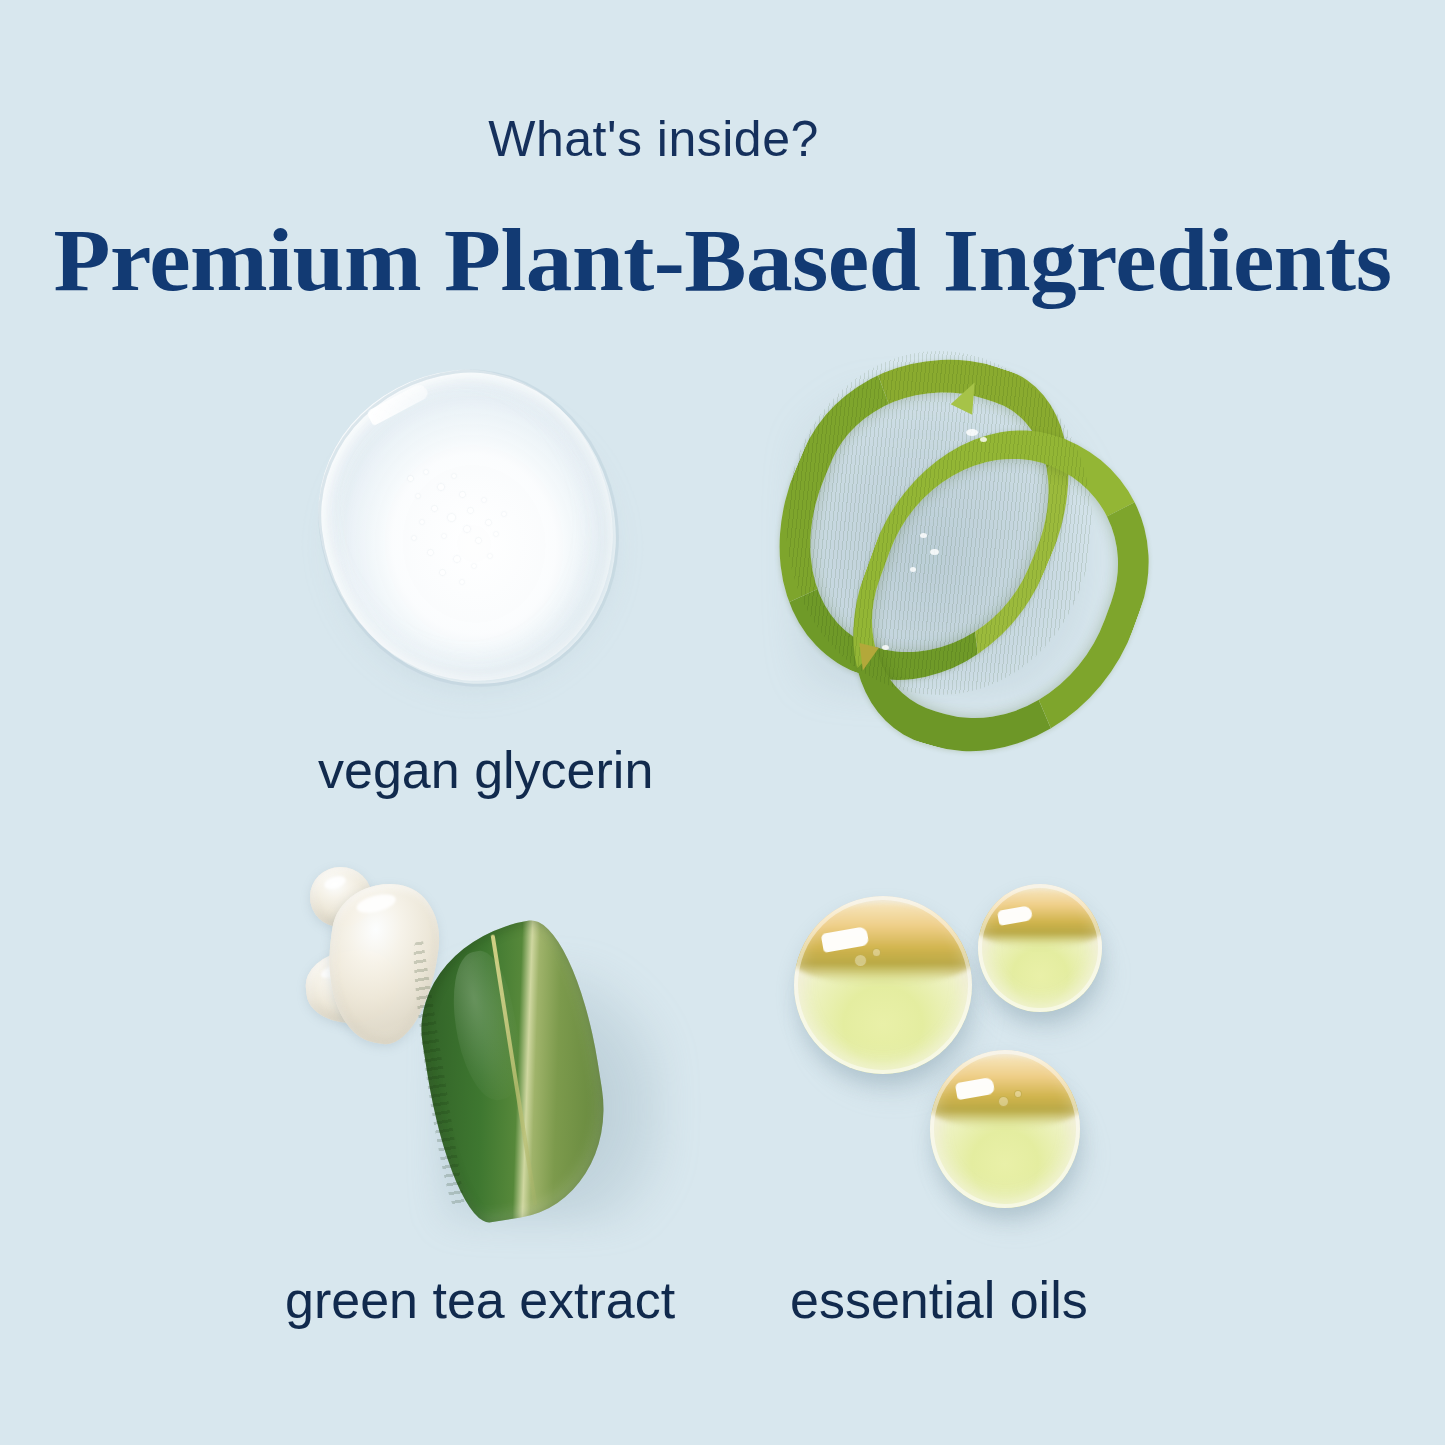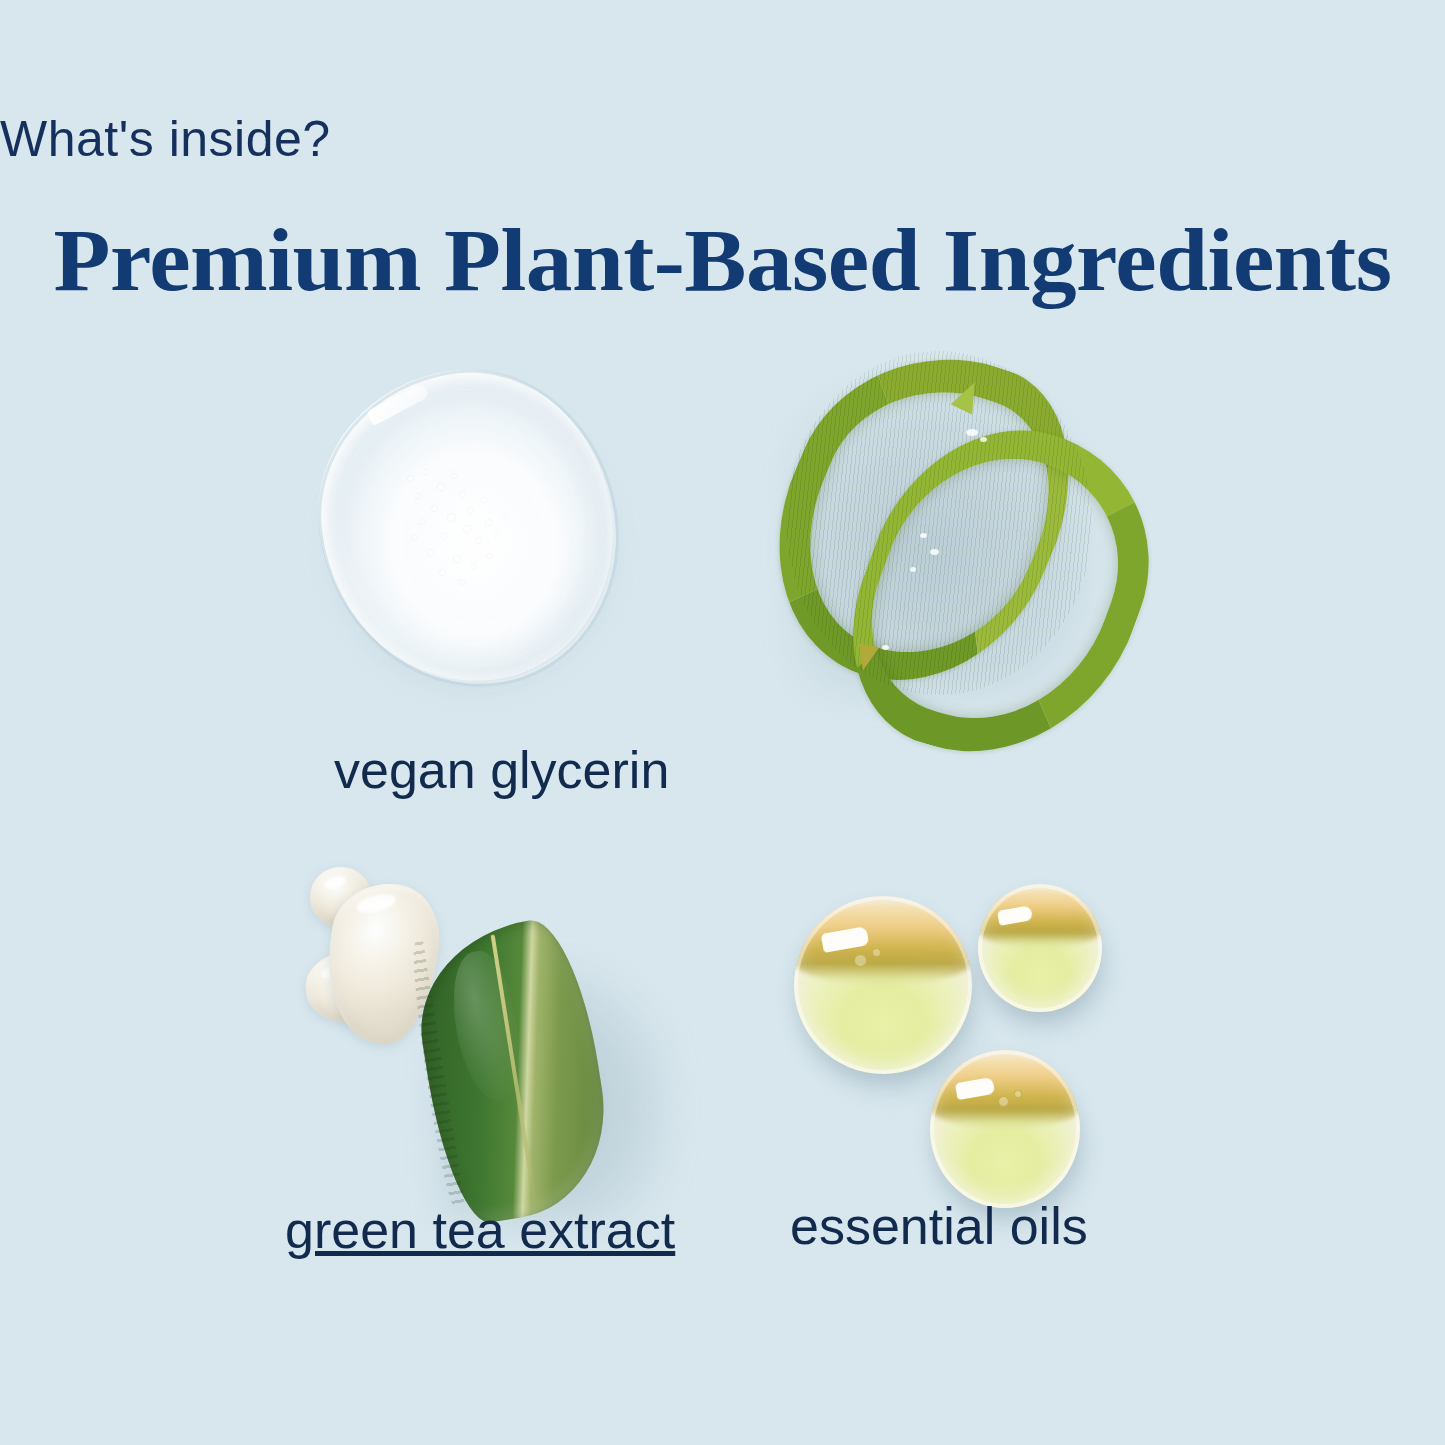--- a/index.html
+++ b/index.html
@@ -21,21 +21,21 @@
     height: 1445px;
     background: #d8e7ee;
   }
 
   
   .eyebrow {
     position: absolute;
     top: 110px;
     left: 0;
     width: 1307px;
-    text-align: left;
+    text-align: center;
     font-family: "Liberation Sans", sans-serif;
     font-size: 50px;
     font-weight: 300;
     letter-spacing: 0.5px;
     color: #15305c;
   }
 
   .headline {
     position: absolute;
     top: 210px;
@@ -64,24 +64,24 @@
     white-space: nowrap;
     letter-spacing: 0px;
   }
 
   
   #cell-glycerin  { left: 300px; top: 360px; width: 420px; height: 360px; }
   #cell-aloe      { left: 770px; top: 345px; width: 360px; height: 375px; }
   #cell-greentea  { left: 290px; top: 855px; width: 400px; height: 380px; }
   #cell-oils      { left: 780px; top: 880px; width: 350px; height: 340px; }
 
-  #label-glycerin { left: 318px;  top: 740px; margin-left: 16px; }
+  #label-glycerin { left: 318px;  top: 740px; }
   #label-aloe     { left: 835px;  top: 740px; }
-  #label-greentea { left: 285px;  top: 1200px; text-decoration: underline; }
-  #label-oils     { left: 790px;  top: 1196px; }
+  #label-greentea { left: 285px;  top: 1270px; }
+  #label-oils     { left: 790px;  top: 1270px; }
 
   
   .gel-wrap {
     position: absolute;
     left: 0; top: 0;
     width: 330px; height: 330px;
   }
   .gel-shadow {
     position: absolute;
     left: 28px; top: 44px;

